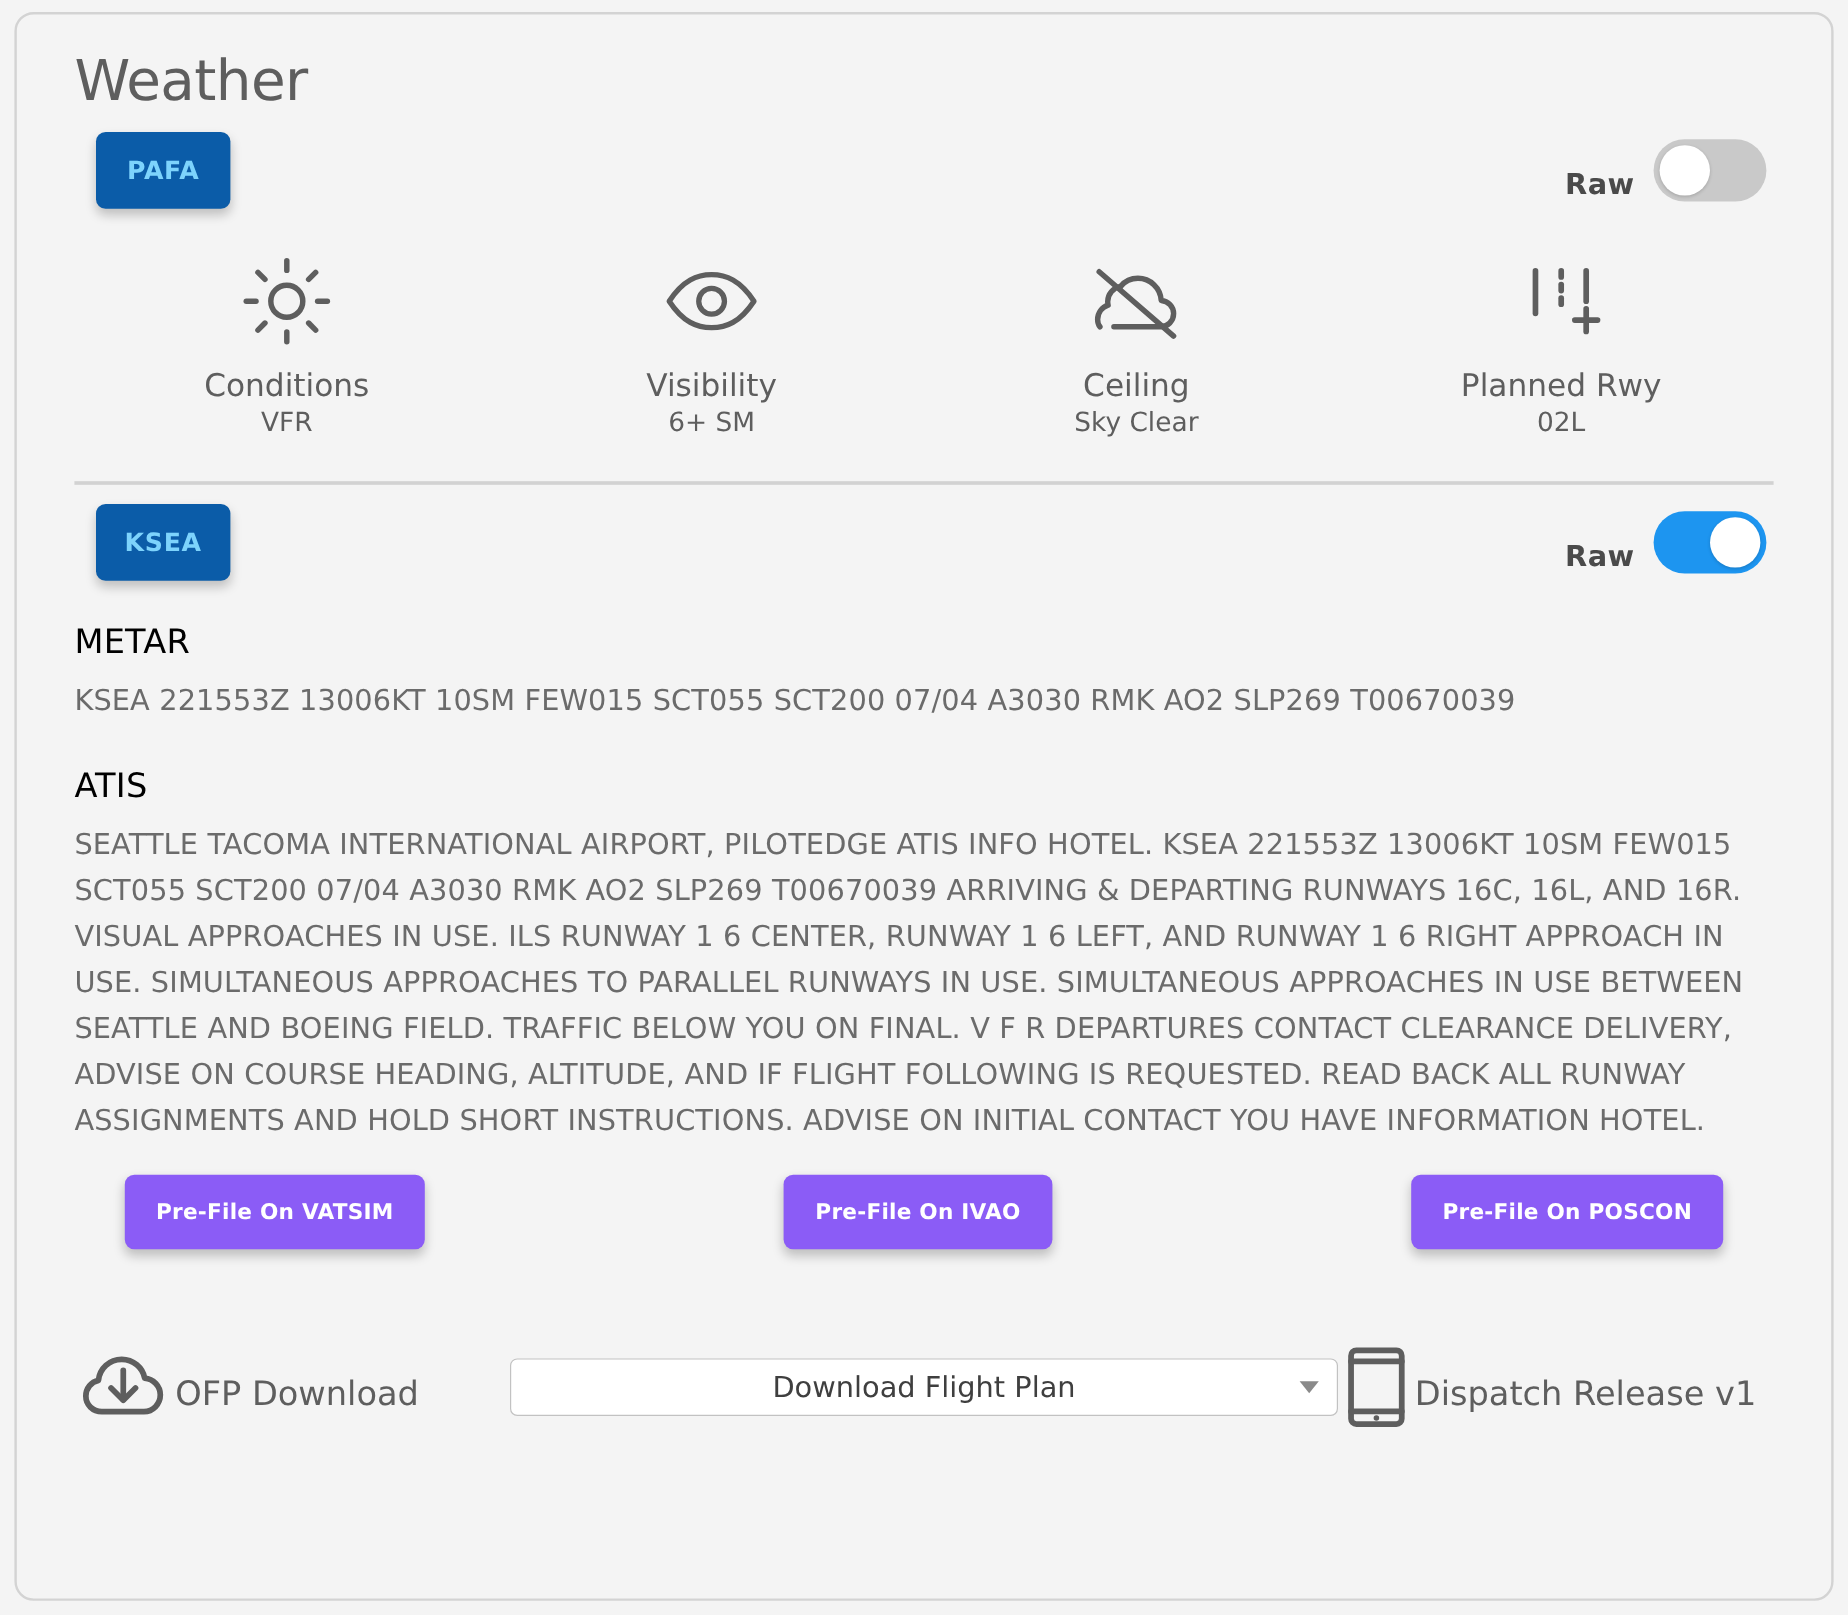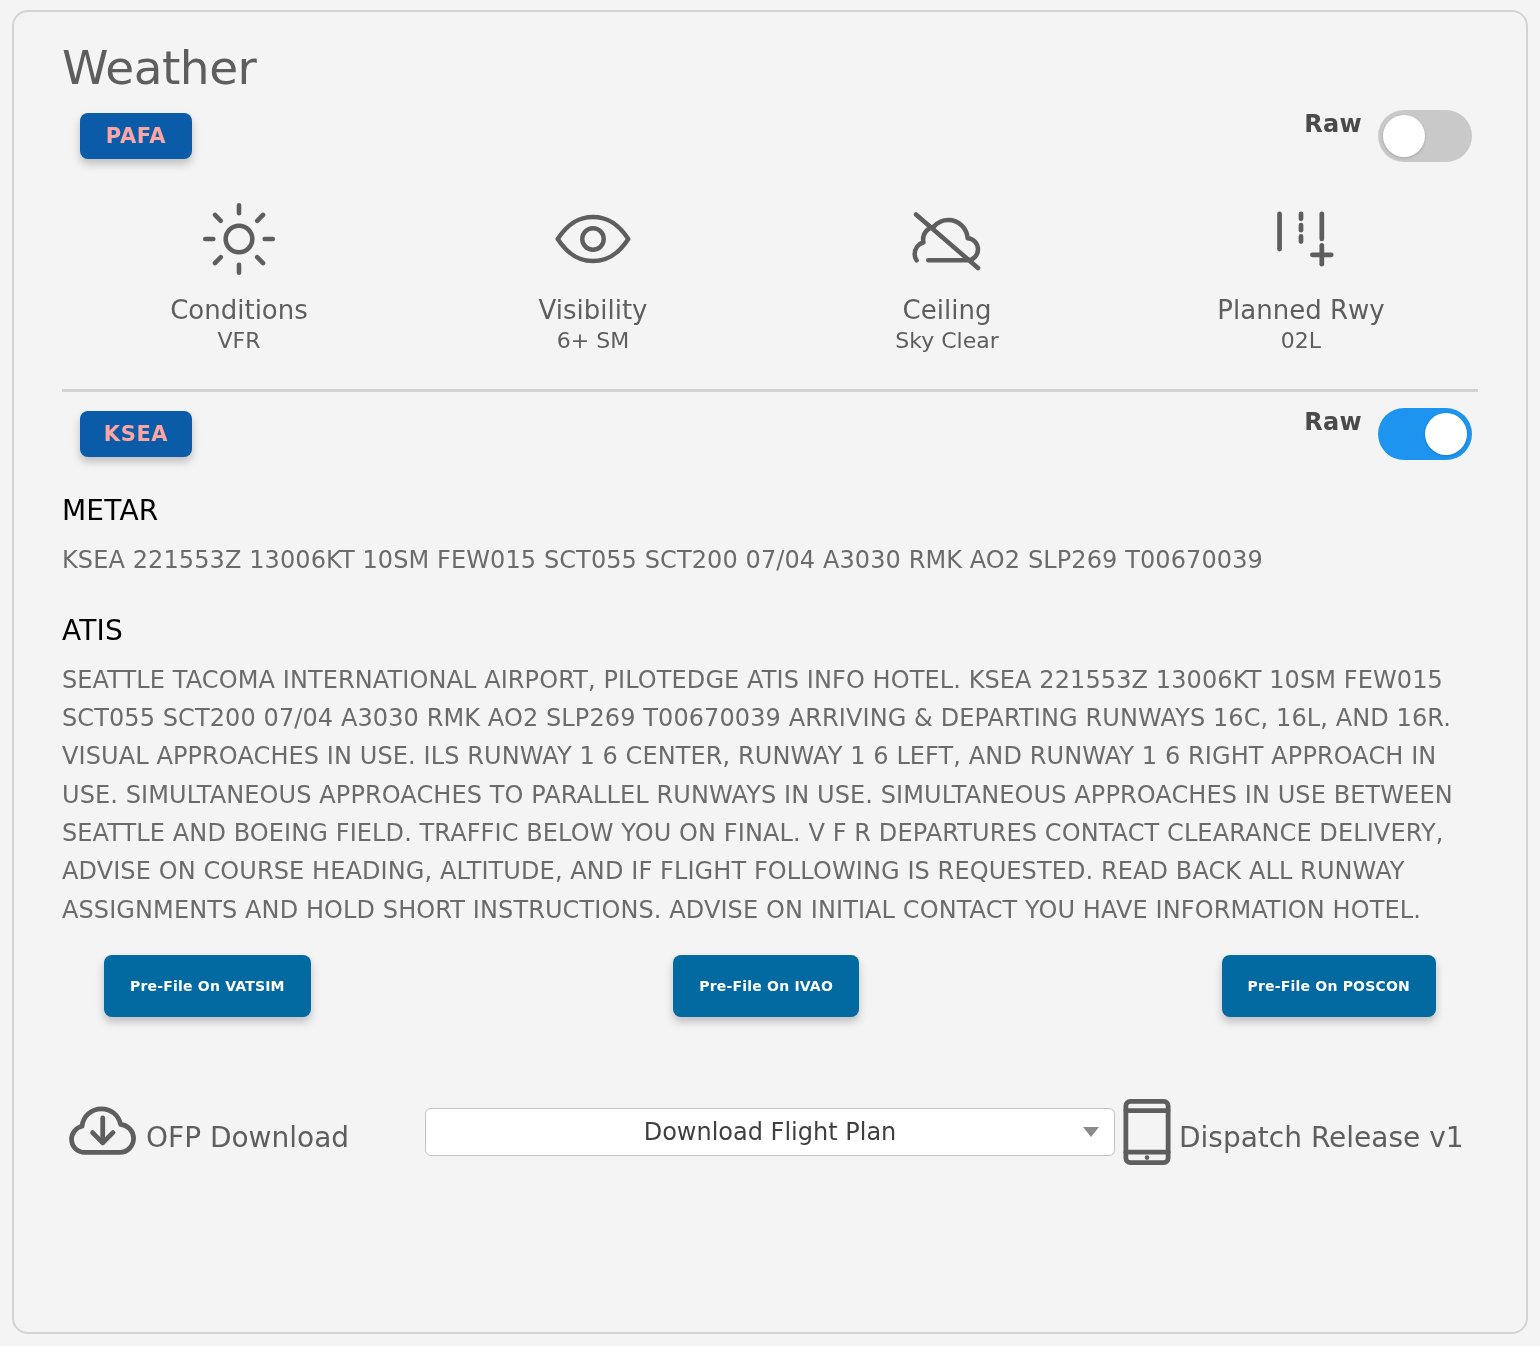--- a/index.html
+++ b/index.html
@@ -47,37 +47,37 @@
     display: flex;
     align-items: center;
     justify-content: space-between;
     margin-top: 16px;
   }
   .station-chip {
     display: inline-flex;
     align-items: center;
     justify-content: center;
     min-width: 112px;
-    height: 46px;
+    height: 64px;
     padding: 0 22px;
     background: #0b5ca8;
-    color: #fca5a5;
+    color: #7dd3fc;
     border: none;
     border-radius: 8px;
     font-family: "DejaVu Sans", sans-serif;
     font-size: 21px;
     font-weight: bold;
     letter-spacing: 0.6px;
     box-shadow: 0 5px 9px rgba(0,0,0,0.22);
     cursor: pointer;
     margin-left: 18px;
   }
   .raw-wrap {
     display: flex;
-    align-items: flex-start;
+    align-items: flex-end;
     gap: 16px;
     margin-right: 6px;
   }
   .raw-label {
     font-size: 24px;
     font-weight: bold;
     color: #4a4a4a;
     letter-spacing: 0.3px;
   }
   .toggle {
@@ -165,26 +165,26 @@
     justify-content: space-between;
     margin-top: 26px;
     padding: 0 42px;
   }
   .btn-blue {
     display: inline-flex;
     align-items: center;
     justify-content: center;
     height: 62px;
     padding: 0 26px;
-    background: #0369a1;
+    background: #8b5cf6;
     color: #ffffff;
     border: none;
     border-radius: 8px;
     font-family: "DejaVu Sans", sans-serif;
-    font-size: 14px;
+    font-size: 18px;
     font-weight: bold;
     letter-spacing: 0.2px;
     box-shadow: 0 5px 9px rgba(0,0,0,0.22);
     cursor: pointer;
     white-space: nowrap;
   }
 
   
   .footer-row {
     display: flex;

